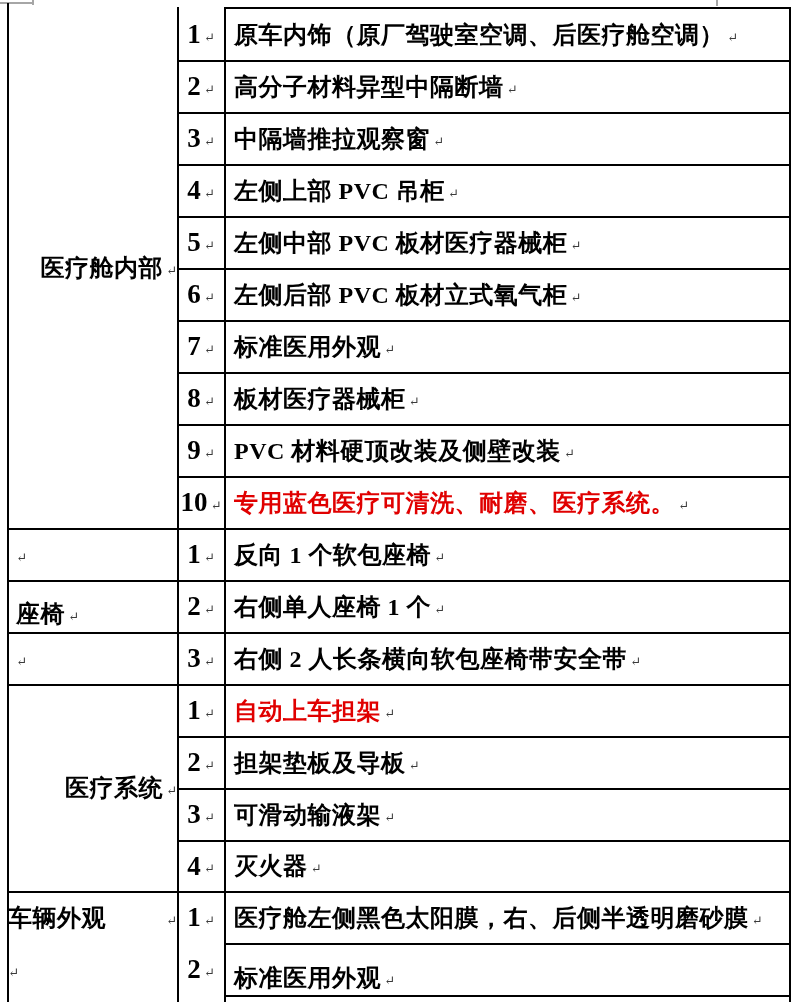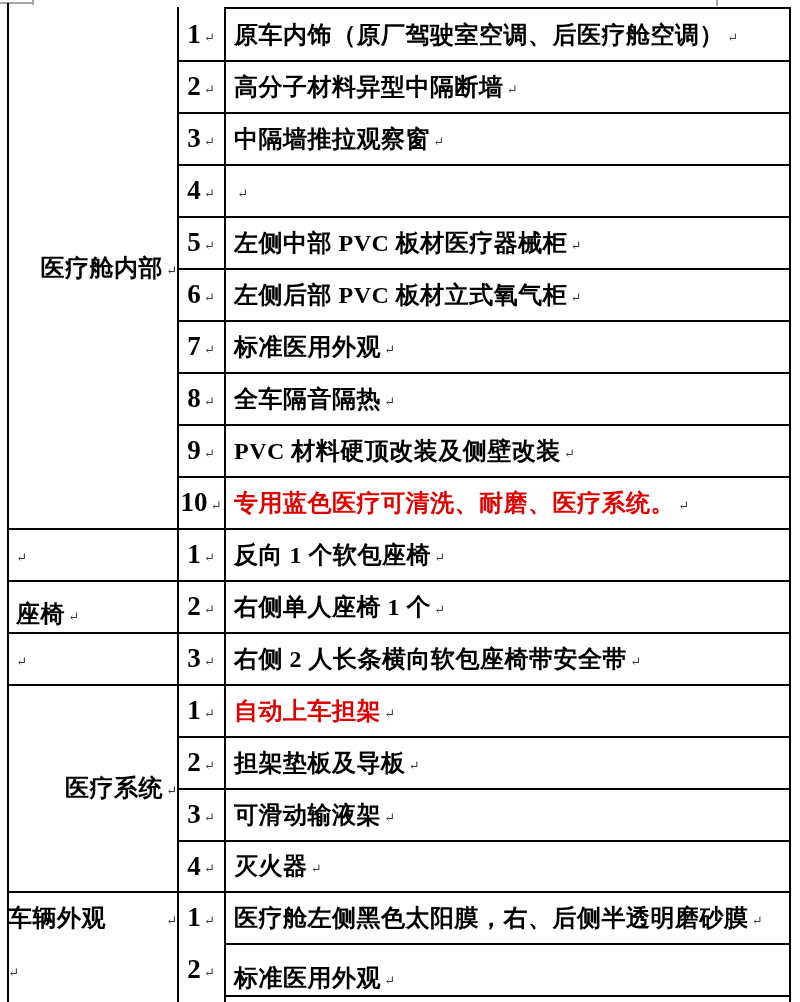--- a/index.html
+++ b/index.html
@@ -201,36 +201,37 @@
     </div>
   <div class="cell desc" style="top:61px;height:51px">
       <span>高分子材料异型中隔断墙</span>
       <span class="pm">↵</span>
     </div>
   <div class="cell desc" style="top:113px;height:51px">
       <span>中隔墙推拉观察窗</span>
       <span class="pm">↵</span>
     </div>
   <div class="cell desc" style="top:165px;height:51px">
+      <span>左侧上部 PVC 吊柜</span>
       <span class="pm">↵</span>
     </div>
   <div class="cell desc" style="top:217px;height:51px">
       <span>左侧中部 PVC 板材医疗器械柜</span>
       <span class="pm">↵</span>
     </div>
   <div class="cell desc" style="top:269px;height:51px">
       <span>左侧后部 PVC 板材立式氧气柜</span>
       <span class="pm">↵</span>
     </div>
   <div class="cell desc" style="top:321px;height:51px">
       <span>标准医用外观</span>
       <span class="pm">↵</span>
     </div>
   <div class="cell desc" style="top:373px;height:51px">
-      <span>全车隔音隔热</span>
+      <span>板材医疗器械柜</span>
       <span class="pm">↵</span>
     </div>
   <div class="cell desc" style="top:425px;height:51px">
       <span>PVC 材料硬顶改装及侧壁改装</span>
       <span class="pm">↵</span>
     </div>
   <div class="cell desc" style="top:477px;height:51px">
       <span class="red">专用蓝色医疗可清洗、耐磨、医疗系统。</span>
       <span class="pm">↵</span>
     </div>

